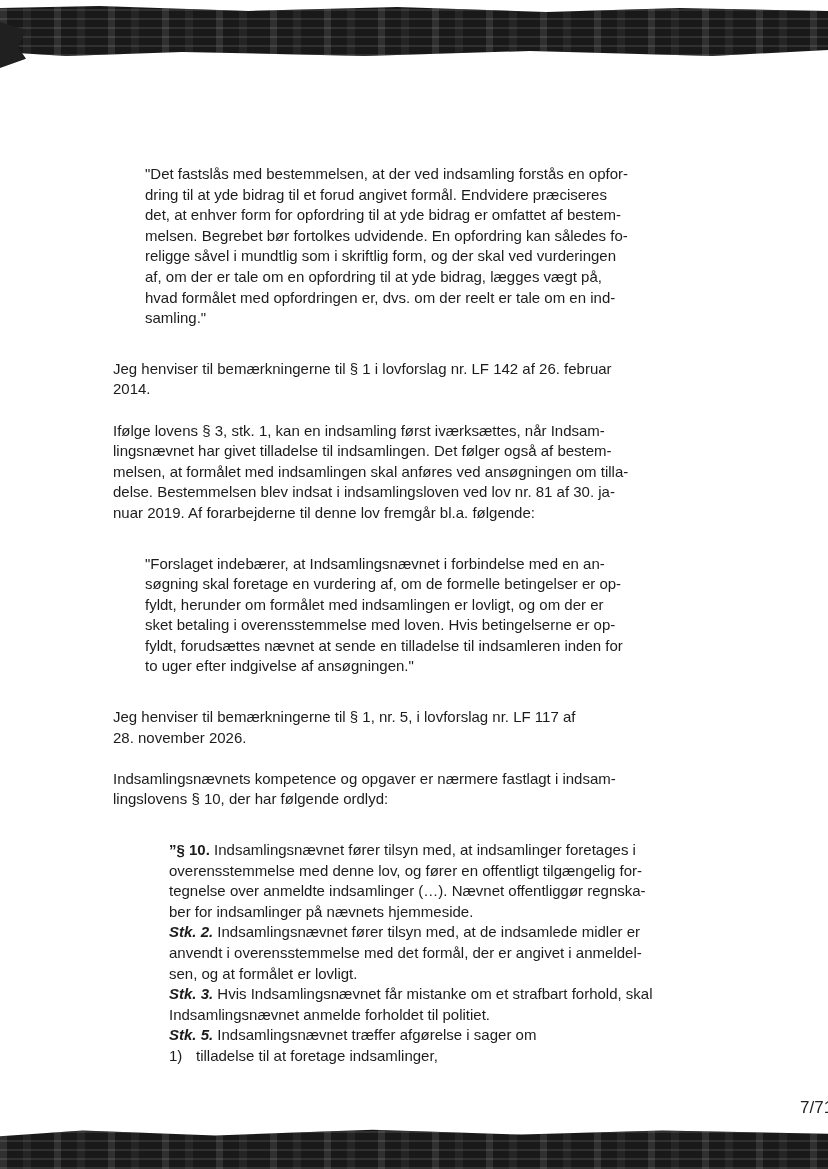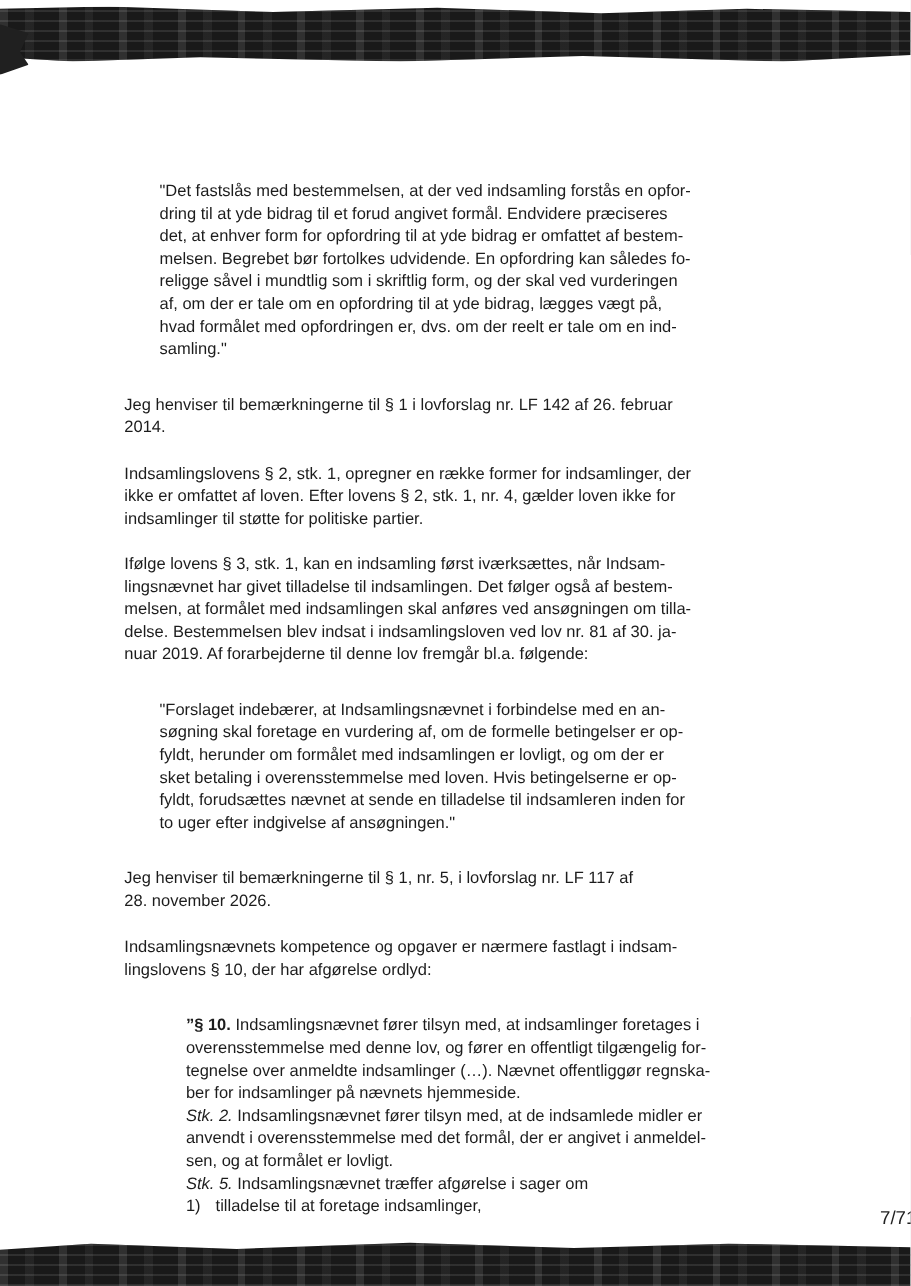--- a/index.html
+++ b/index.html
@@ -65,21 +65,21 @@
     white-space: pre-line;
   }
   .quote {
     margin: 30px 0 30px 32px;
     white-space: pre-line;
   }
   .statute {
     margin: 30px 0 0 32px;
   }
   .stanza { white-space: normal; margin-left: 24px; }
-  .stanza .lead { font-weight: normal; }
+  .stanza .lead { font-weight: bold; }
   .stanza .lead.bold { font-weight: bold; }
   .stanza .lead.italic { font-style: italic; }
   .stanza .stanza-text { white-space: pre-line; }
   .stanza .item-lead {
     display: inline-block;
     min-width: 27px;
   }
   .footer-pagenum {
     position: absolute;
     top: 1098px;
@@ -103,51 +103,50 @@
 det, at enhver form for opfordring til at yde bidrag er omfattet af bestem-
 melsen. Begrebet bør fortolkes udvidende. En opfordring kan således fo-
 religge såvel i mundtlig som i skriftlig form, og der skal ved vurderingen
 af, om der er tale om en opfordring til at yde bidrag, lægges vægt på,
 hvad formålet med opfordringen er, dvs. om der reelt er tale om en ind-
 samling."</div>
 
     <div class="para">Jeg henviser til bemærkningerne til § 1 i lovforslag nr. LF 142 af 26. februar
 2014.</div>
 
-    <div class="para">Indsamlingslovens § 2, stk. 1, opregner en række former for indsamlinger, der
-ikke er omfattet af loven. Efter lovens § 2, stk. 1, nr. 4, gælder loven ikke for
-indsamlinger til støtte for politiske partier.</div>
 
     <div class="para">Ifølge lovens § 3, stk. 1, kan en indsamling først iværksættes, når Indsam-
 lingsnævnet har givet tilladelse til indsamlingen. Det følger også af bestem-
 melsen, at formålet med indsamlingen skal anføres ved ansøgningen om tilla-
 delse. Bestemmelsen blev indsat i indsamlingsloven ved lov nr. 81 af 30. ja-
 nuar 2019. Af forarbejderne til denne lov fremgår bl.a. følgende:</div>
 
     <div class="quote">"Forslaget indebærer, at Indsamlingsnævnet i forbindelse med en an-
 søgning skal foretage en vurdering af, om de formelle betingelser er op-
 fyldt, herunder om formålet med indsamlingen er lovligt, og om der er
 sket betaling i overensstemmelse med loven. Hvis betingelserne er op-
 fyldt, forudsættes nævnet at sende en tilladelse til indsamleren inden for
 to uger efter indgivelse af ansøgningen."</div>
 
     <div class="para">Jeg henviser til bemærkningerne til § 1, nr. 5, i lovforslag nr. LF 117 af
 28. november 2026.</div>
 
     <div class="para">Indsamlingsnævnets kompetence og opgaver er nærmere fastlagt i indsam-
-lingslovens § 10, der har afgørelse ordlyd:</div>
+lingslovens § 10, der har følgende ordlyd:</div>
 
     <div class="statute">
       <div class="stanza"><span class="lead bold">”§ 10.</span><span class="stanza-text"> Indsamlingsnævnet fører tilsyn med, at indsamlinger foretages i
 overensstemmelse med denne lov, og fører en offentligt tilgængelig for-
 tegnelse over anmeldte indsamlinger (…). Nævnet offentliggør regnska-
 ber for indsamlinger på nævnets hjemmeside.</span></div>
       <div class="stanza"><span class="lead italic">Stk. 2.</span><span class="stanza-text"> Indsamlingsnævnet fører tilsyn med, at de indsamlede midler er
 anvendt i overensstemmelse med det formål, der er angivet i anmeldel-
 sen, og at formålet er lovligt.</span></div>
+      <div class="stanza"><span class="lead italic">Stk. 3.</span><span class="stanza-text"> Hvis Indsamlingsnævnet får mistanke om et strafbart forhold, skal
+Indsamlingsnævnet anmelde forholdet til politiet.</span></div>
       <div class="stanza"><span class="lead italic">Stk. 5.</span><span class="stanza-text"> Indsamlingsnævnet træffer afgørelse i sager om</span></div>
       <div class="stanza"><span class="item-lead">1)</span><span class="stanza-text">tilladelse til at foretage indsamlinger,</span></div>
     </div>
 
   </div>
 
   <div class="footer-pagenum">7/71</div>
 
   <div class="scan-band bottom"></div>
 

